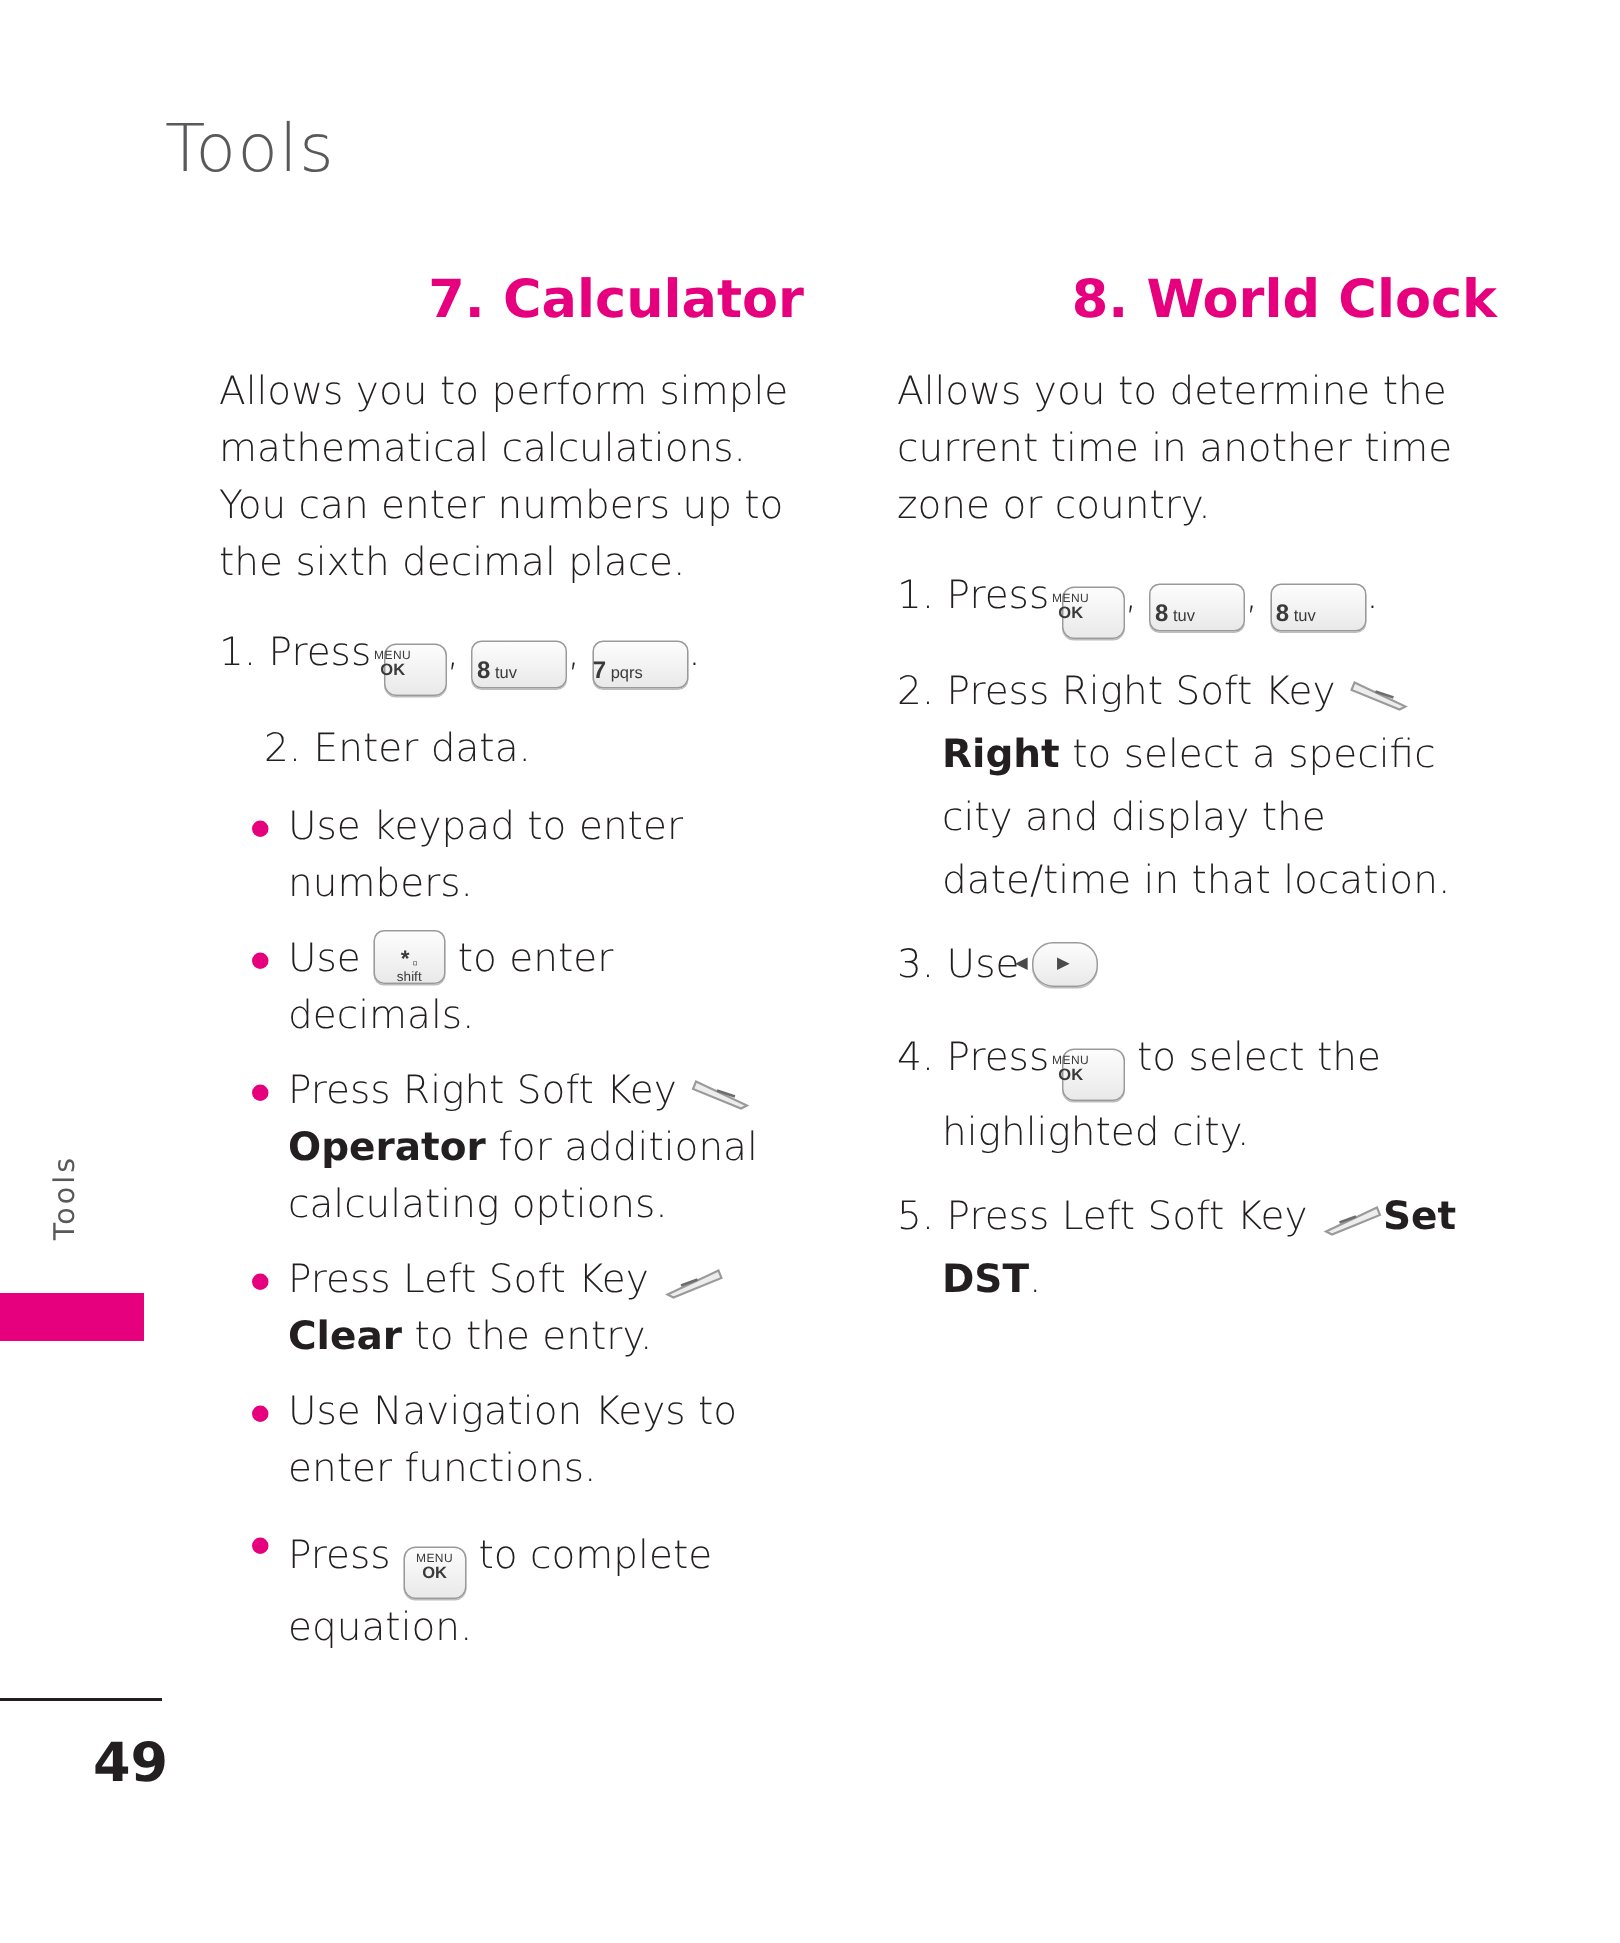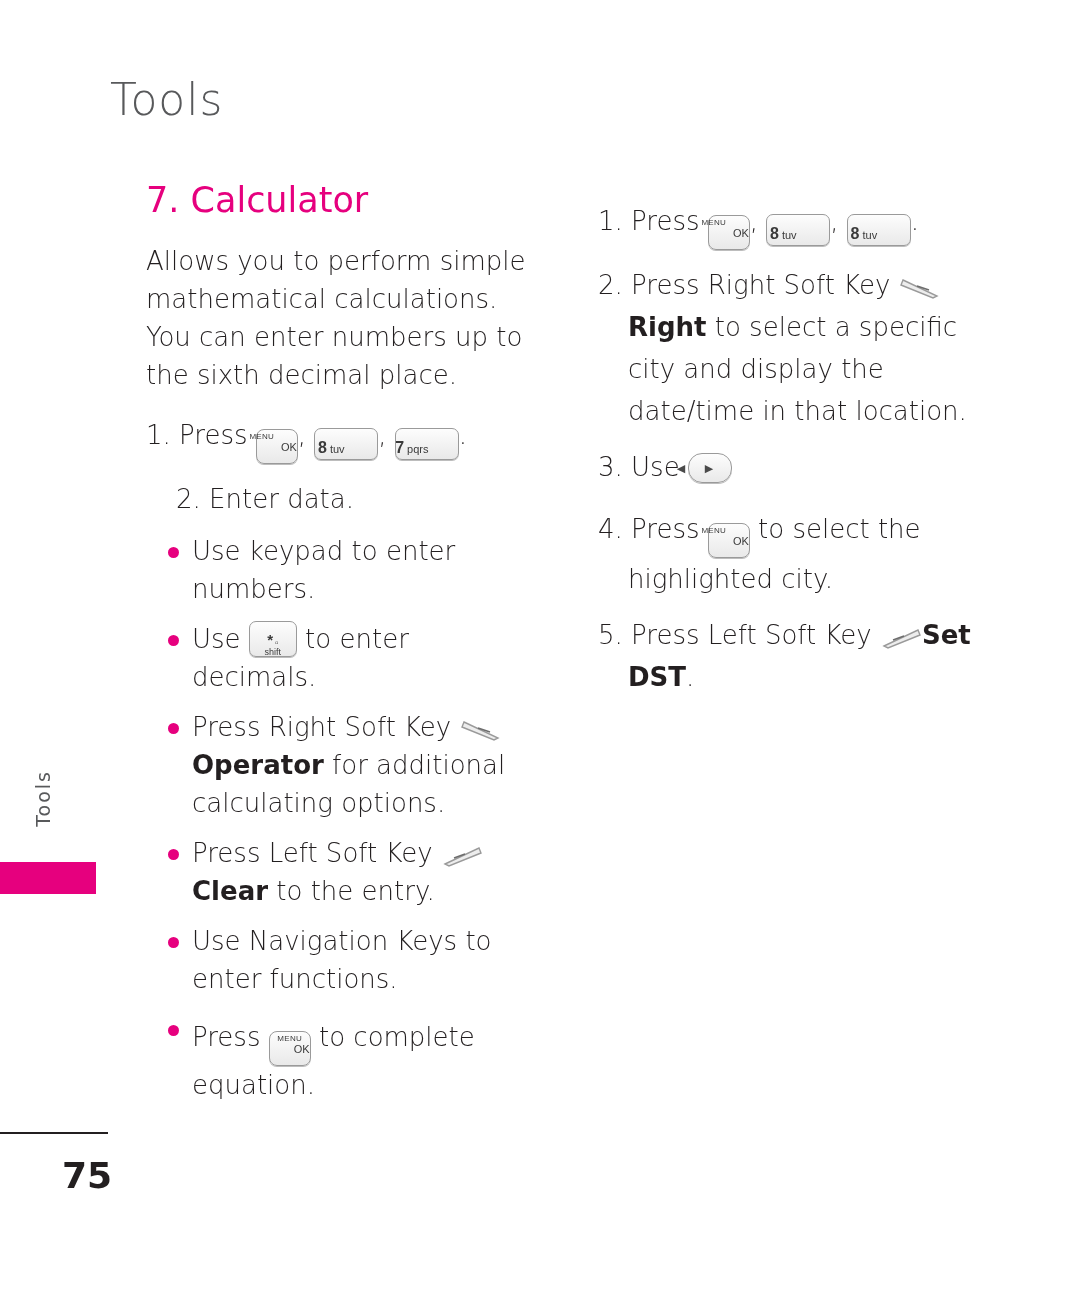--- a/index.html
+++ b/index.html
@@ -55,24 +55,25 @@
   .col {
     position: absolute;
     top: 180px;
   }
   .col-left { left: 146px; width: 390px; }
   .col-right { left: 598px; width: 400px; }
 
   .sec-title {
     color: #e6007e;
     font-size: 35px;
-    font-weight: 400;
+    font-weight: 700;
     font-family: "DejaVu Sans", sans-serif;
     margin: 0 0 22px 0;
     letter-spacing: 0px;
+    text-align: right;
   }
   .para {
     font-size: 26px;
     line-height: 38px;
     font-family: "DejaVu Sans", sans-serif;
     font-weight: 300;
     margin: 0 0 14px 0;
   }
   .step {
     font-size: 26px;
@@ -128,21 +129,21 @@
   }
   
   .key-menu {
     width: 40px;
     height: 30px;
     padding: 3px 0 0 0;
     border-radius: 8px;
     margin-top: 21px;
   }
   .key-menu .l1 { display:block; font-size: 8px; letter-spacing:.3px; }
-  .key-menu .l2 { display:block; font-size: 11px; font-weight: 400; margin-top: 1px; text-align: right;}
+  .key-menu .l2 { display:block; font-size: 11px; font-weight: 700; margin-top: 1px;}
   
   .key-num {
     min-width: 50px;
     height: 30px;
     padding: 0 6px;
     border-radius: 7px;
   }
   .key-num .num { font-size: 16px; font-weight: 700; vertical-align: -2px;}
   .key-num .sub { font-size: 11px; margin-left: 3px; vertical-align: -2px; text-align: right;}
   
@@ -276,21 +277,23 @@
         <span>Press</span>
         <span class="key key-menu">
           <span class="l1">MENU</span><span class="l2">OK</span>
         </span>
         <span>to complete equation.</span>
       </li>
     </ul>
   </div>
 
   <div class="col col-right">
-
+    <h2 class="sec-title">8. World Clock</h2>
+
+    <p class="para">Allows you to determine the current time in another time zone or country.</p>
 
     <div class="step step-indent">
       <span>1.</span>
       <span>Press</span>
       <span class="key key-menu">
         <span class="l1">MENU</span><span class="l2">OK</span>
       </span><span>,</span>
       <span class="key key-num">
         <span class="num">8</span><span class="sub">tuv</span>
       </span><span>,</span>
@@ -335,14 +338,14 @@
       <span class="softkey">
         <svg width="42" height="24" viewBox="0 0 42 24">
           <path d="M4 20 L38 4 L40 9 L8 22 Z" fill="#ededed" stroke="#9a9a9a" stroke-width="1.4"></path>
           <line x1="13" y1="14" x2="24" y2="10" stroke="#6d6d6d" stroke-width="1.6"></line>
         </svg>
       </span><span class="bold">Set DST</span><span>.</span>
     </div>
   </div>
 
   <div class="footer-rule"></div>
-  <div class="page-num">75</div>
+  <div class="page-num">49</div>
 </div>
 
 </body></html>

